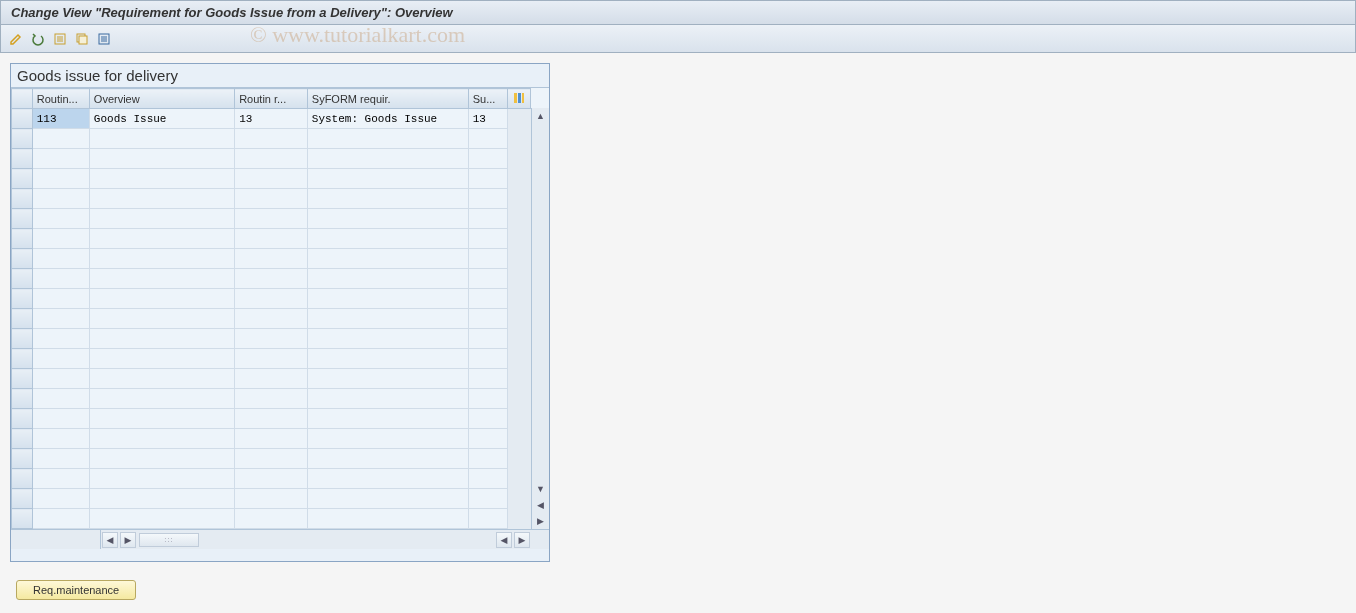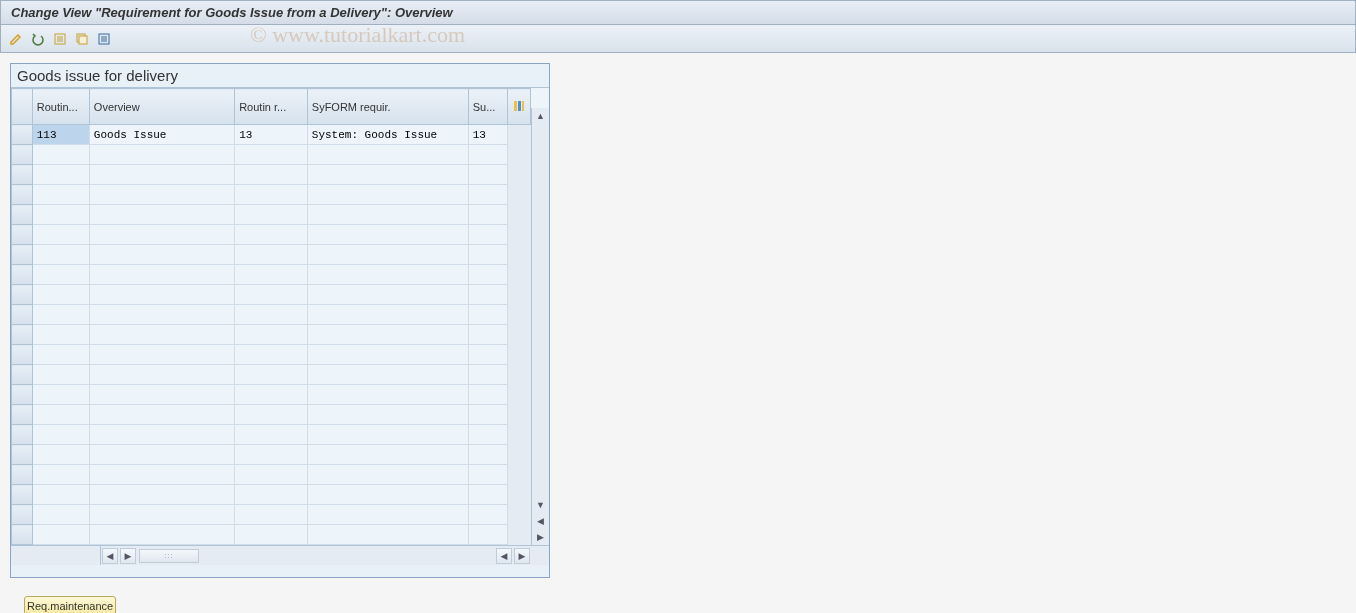--- a/index.html
+++ b/index.html
@@ -70,21 +70,21 @@
       table-layout: fixed;
     }
     .data-table th {
       background: linear-gradient(to bottom, #ecf2f8 0%, #d5e1ed 100%);
       border: 1px solid #b0c4d8;
       padding: 2px 4px;
       text-align: left;
       font-weight: normal;
       font-size: 11px;
       color: #333;
-      height: 36px;
+      height: 20px;
       white-space: nowrap;
       overflow: hidden;
       text-overflow: ellipsis;
     }
     .data-table th.config-col {
       width: 20px;
       text-align: center;
       padding: 0;
     }
     .data-table td {
@@ -166,22 +166,22 @@
       align-items: center;
       justify-content: center;
       color: #99a;
       font-size: 8px;
       letter-spacing: 1px;
     }
     .hscroll-track {
       flex: 1;
     }
     .bottom-button {
-      margin: 8px 24px;
-      padding: 3px 2px;
+      margin: 8px 16px;
+      padding: 3px 16px;
       background: linear-gradient(to bottom, #fef8d8 0%, #f5e9a0 100%);
       border: 1px solid #b8a860;
       border-radius: 3px;
       font-size: 11px;
       color: #333;
       cursor: pointer;
       display: inline-block;
     }
     .watermark {
       position: absolute;

